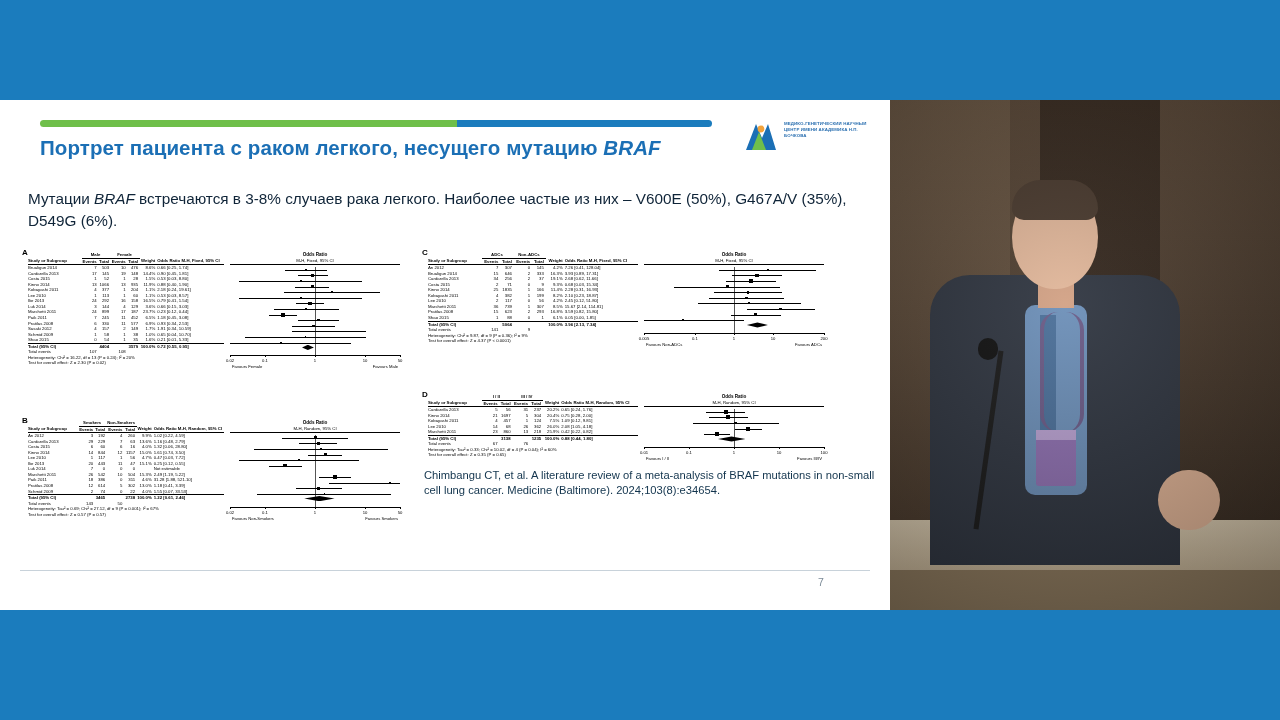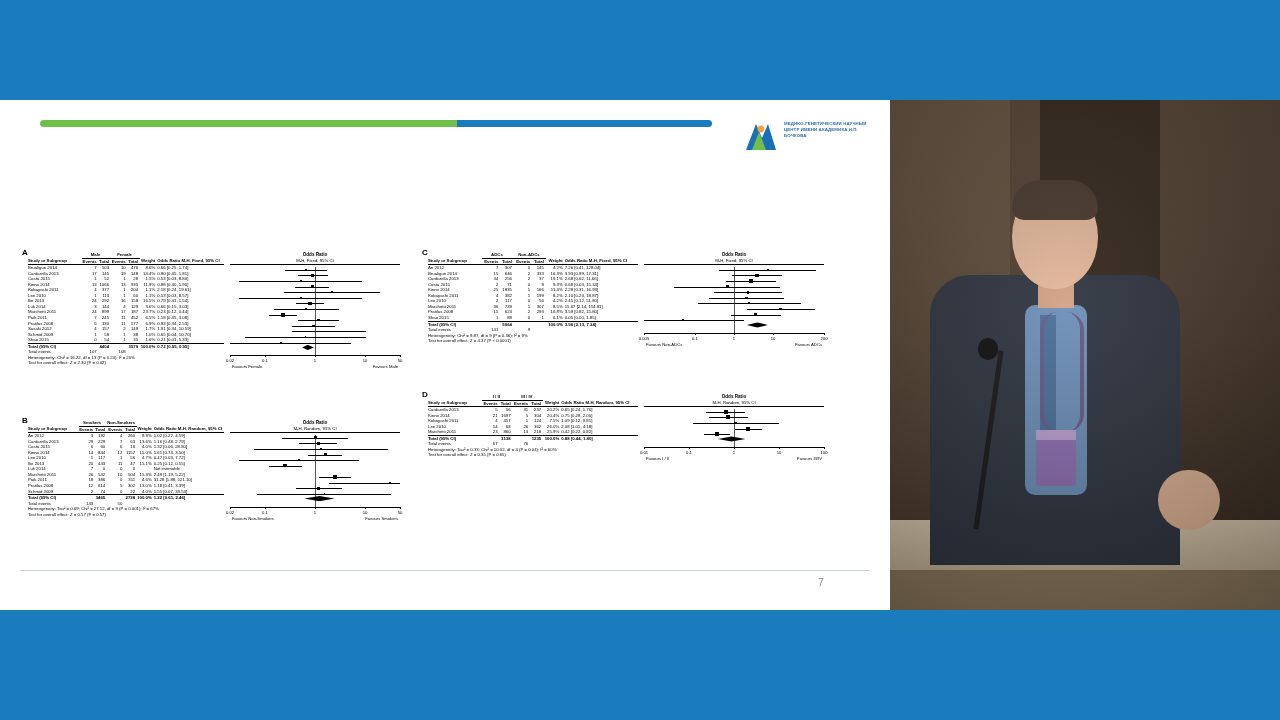--- a/index.html
+++ b/index.html
@@ -94,21 +94,27 @@
       <div class="logo-mark">
         <svg width="38" height="34" viewBox="0 0 38 34">
           <path d="M4 30 L14 4 L20 18 L26 4 L34 30 Z" fill="#1b6fb5"></path>
           <path d="M10 30 L17 12 L24 30 Z" fill="#6fbf4a"></path>
           <circle cx="19" cy="9" r="3.4" fill="#f2a33c"></circle>
         </svg>
       </div>
       <div class="logo-text">МЕДИКО-ГЕНЕТИЧЕСКИЙ НАУЧНЫЙ ЦЕНТР ИМЕНИ АКАДЕМИКА Н.П. БОЧКОВА</div>
     </div>
 
-
+    <div class="slide-title">
+      <span>Портрет пациента с раком легкого, несущего мутацию </span><i>BRAF</i>
+    </div>
+
+    <div class="slide-body">
+      <span>Мутации </span><i>BRAF</i><span> встречаются в 3-8% случаев рака легкого. Наиболее частые из них – V600E (50%), G467A/V (35%), D549G (6%).</span>
+    </div>
 
     <div class="figure">
       <div class="panel-letter" style="left:0;top:0;">A</div>
       <div class="panel-letter" style="left:0;top:168px;">B</div>
       <div class="panel-letter" style="left:400px;top:0;">C</div>
       <div class="panel-letter" style="left:400px;top:142px;">D</div>
 
       <div id="panelA" class="forest" style="left:6px;top:4px;width:390px;height:160px;">
           <table class="tbl" style="position: absolute; left: 0px; top: 0px; width: 196px;">
             <tbody>
@@ -802,20 +808,21 @@
             <div class="tick" style="left: 135px; top: 53px;"></div>
             <div class="ticklab" style="left: 135px; top: 56px;">10</div>
             <div class="tick" style="left: 180px; top: 53px;"></div>
             <div class="ticklab" style="left: 180px; top: 56px;">100</div>
             <div class="axname" style="left: 2px; top: 62px;">Favours I / II</div>
             <div class="axname" style="right: 2px; top: 62px; position: absolute;">Favours III/IV</div>
           </div>
         </div>
     </div>
 
+    <div class="citation">Chimbangu CT, et al. A literature review of a meta-analysis of BRAF mutations in non-small cell lung cancer. Medicine (Baltimore). 2024;103(8):e34654.</div>
 
     <div class="footer-rule"></div>
     <div class="page-num">7</div>
   </div>
 
   <div class="video">
     <div class="v-wallL"></div>
     <div class="v-wallR"></div>
     <div class="v-panel"></div>
     <div class="v-desk"></div>

